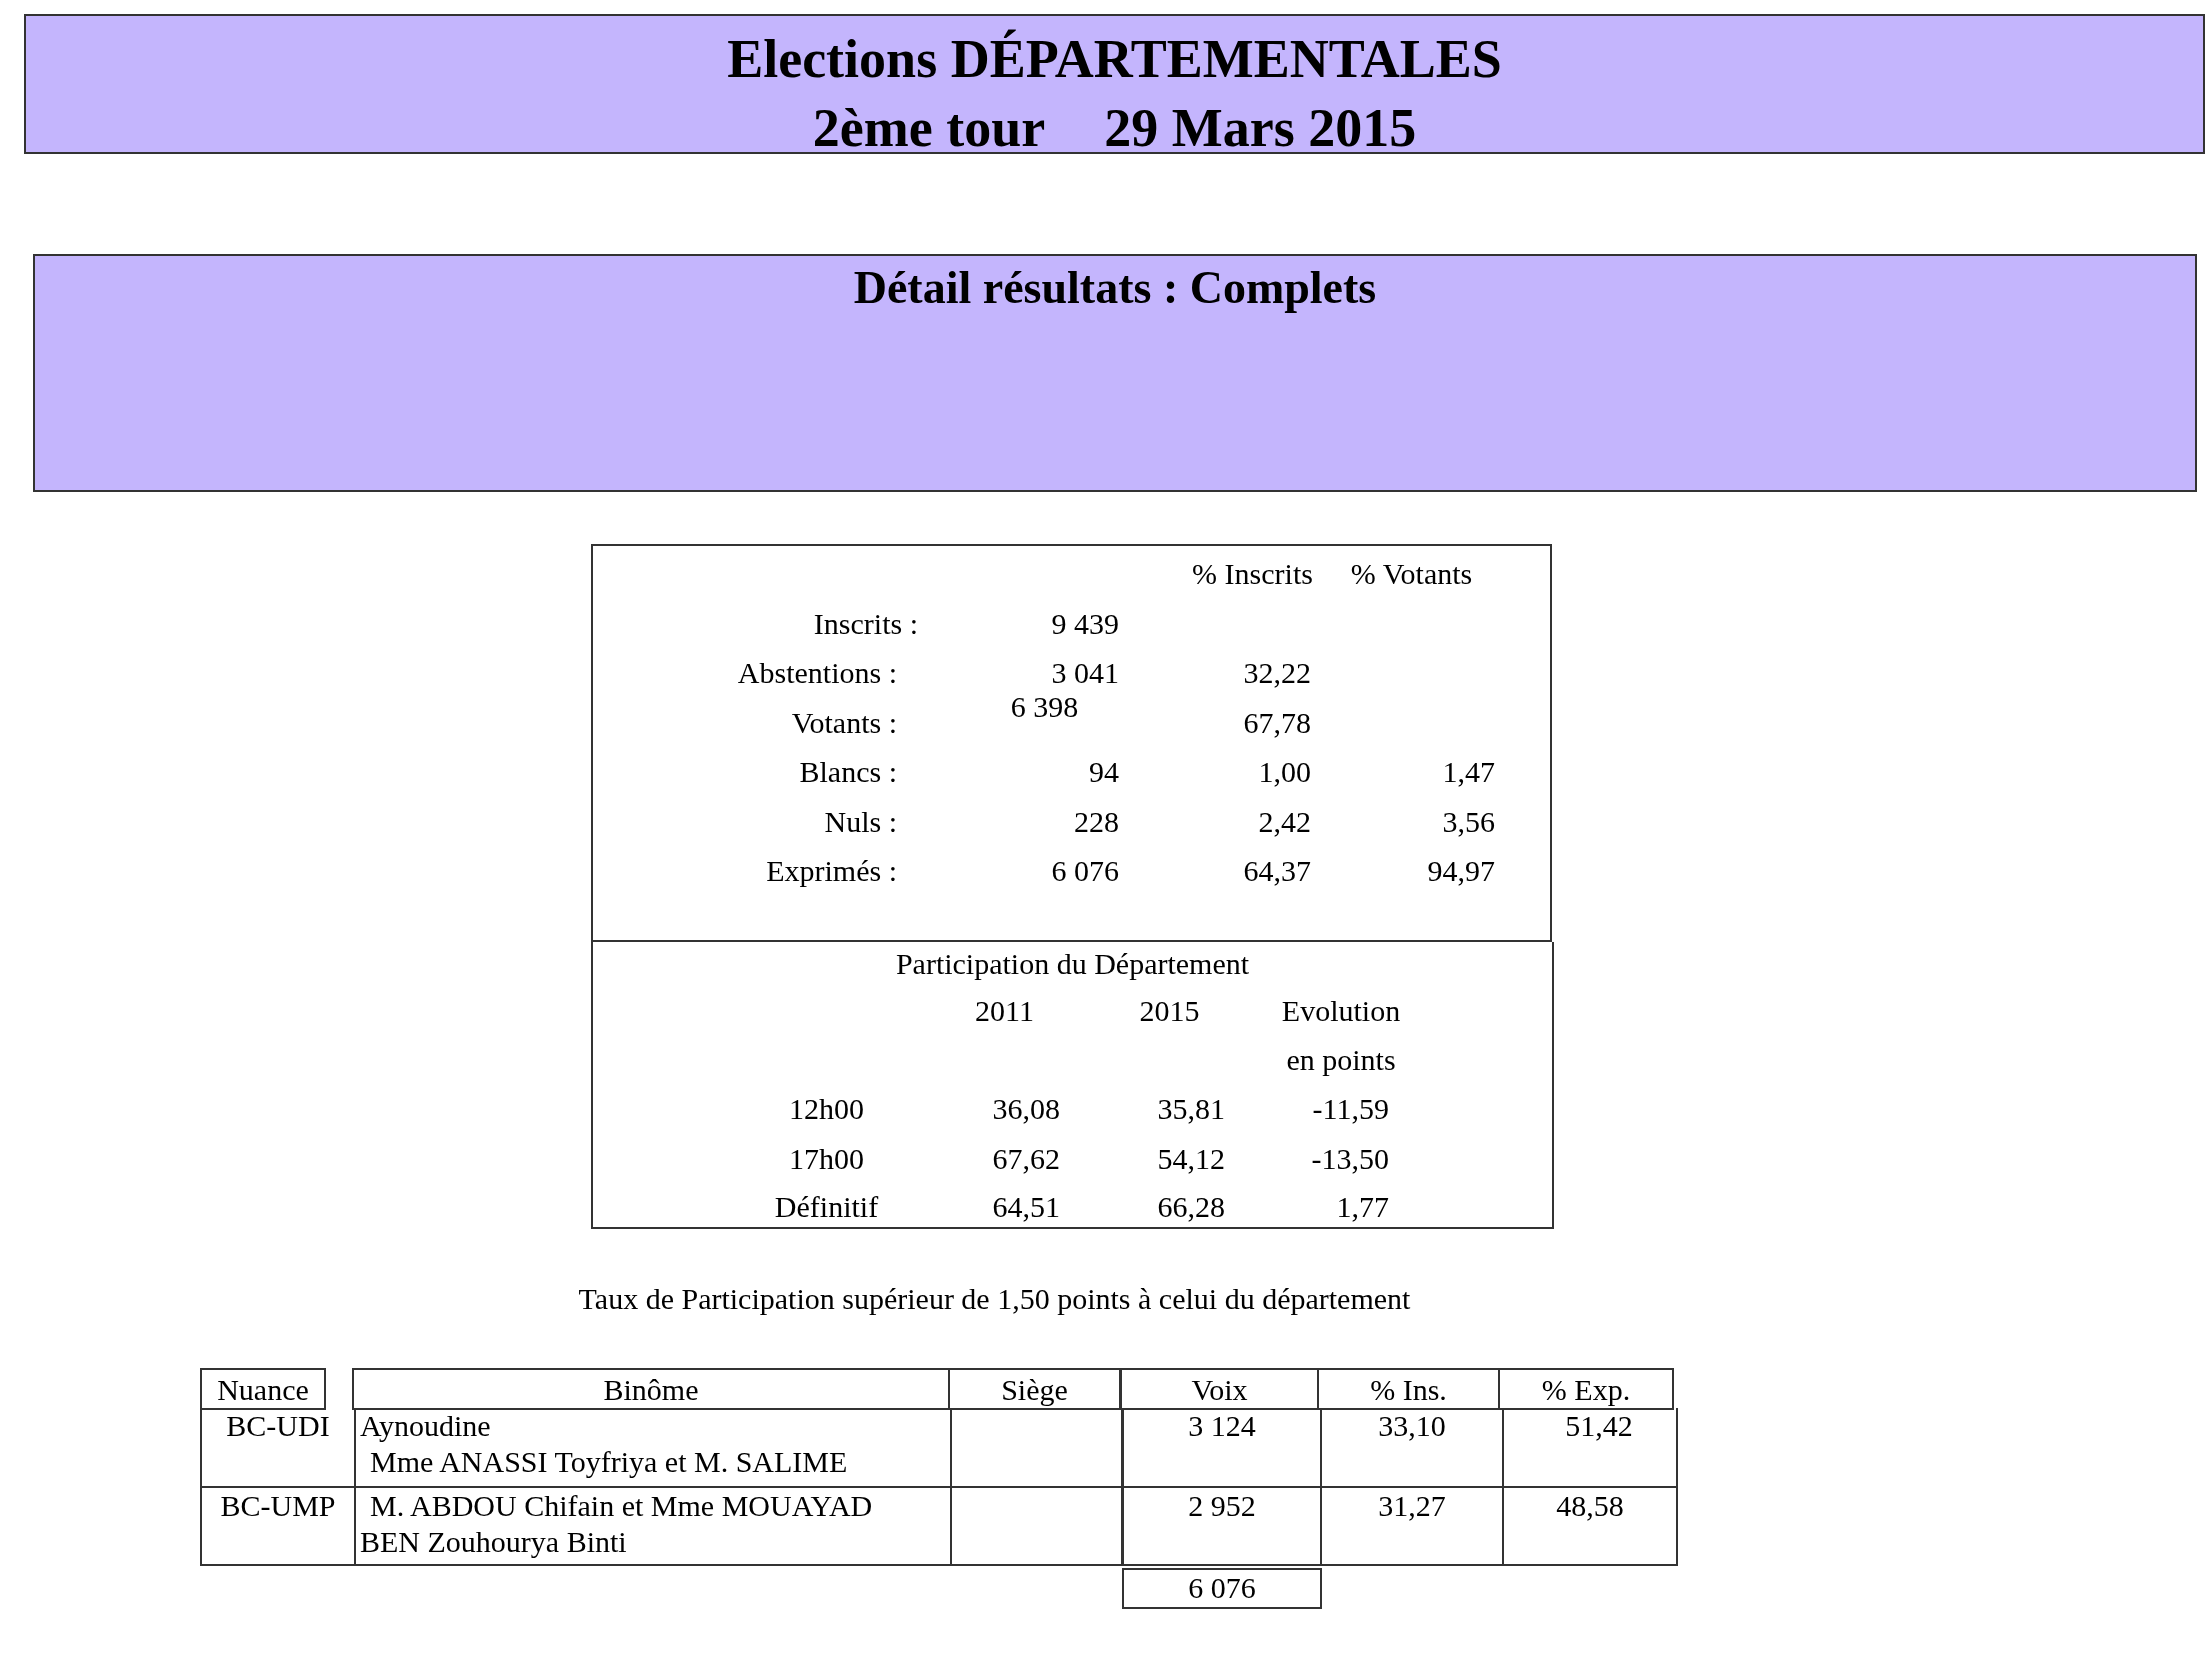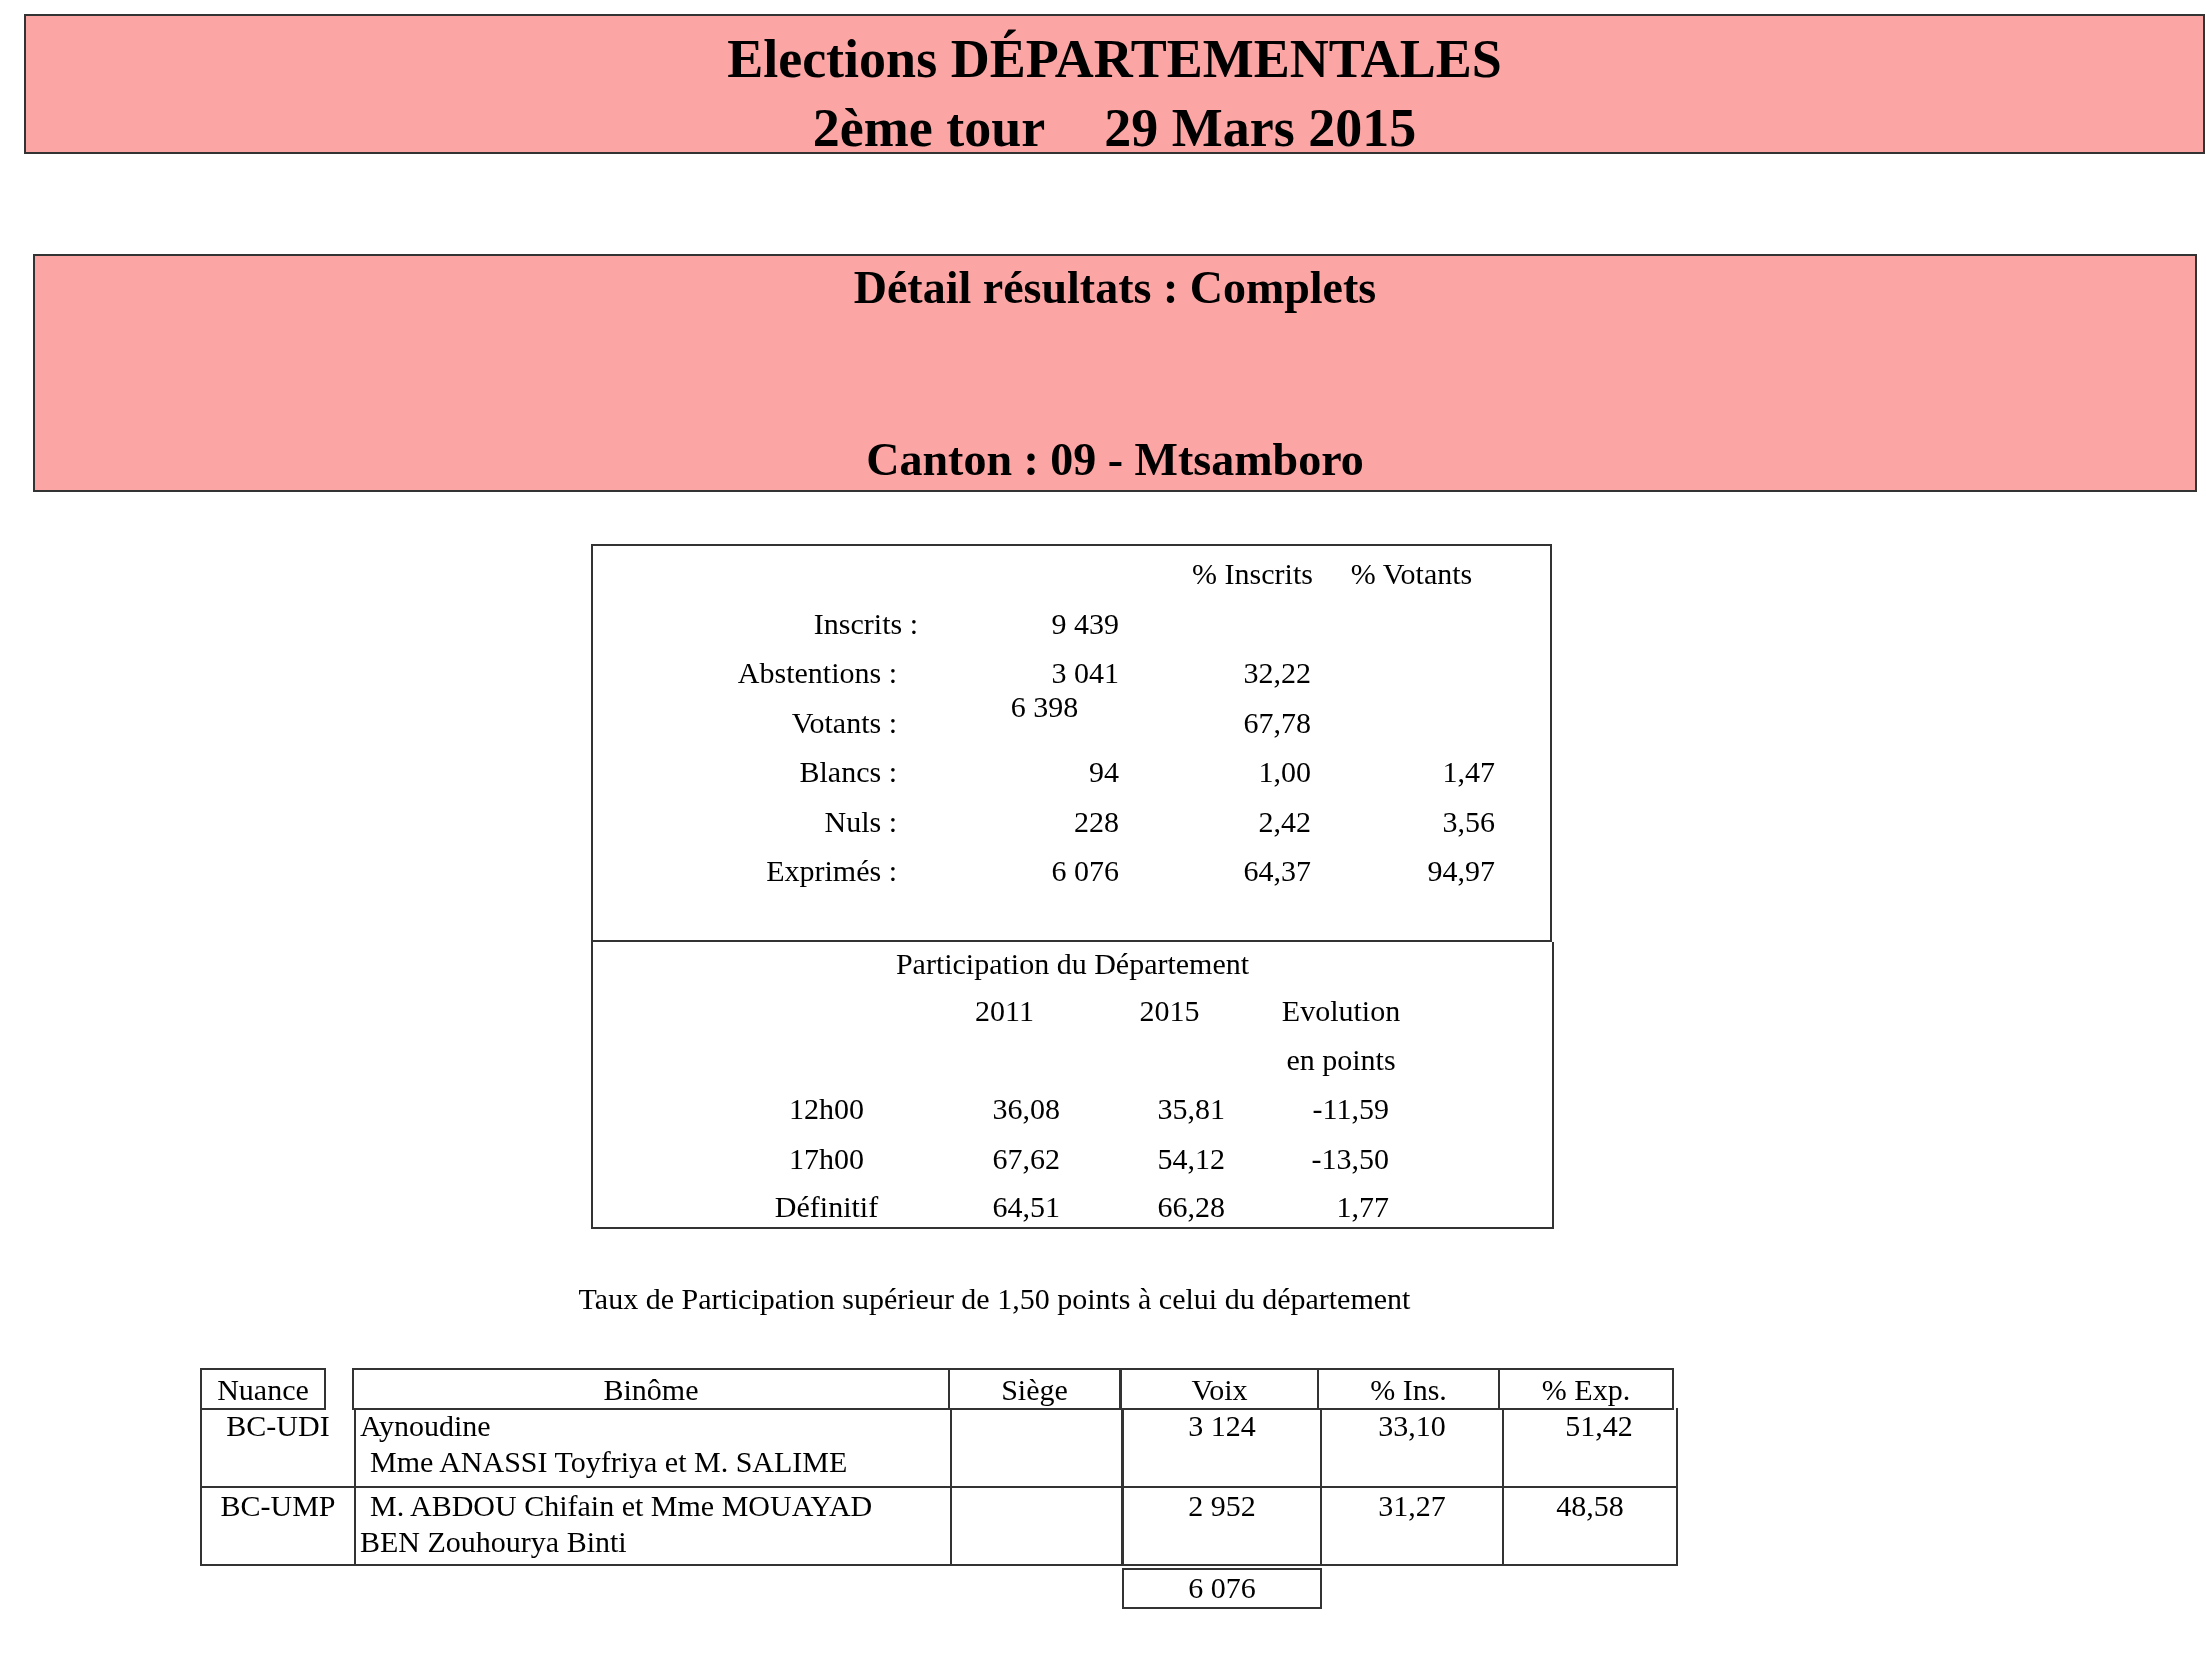--- a/index.html
+++ b/index.html
@@ -1,39 +1,38 @@
 <!DOCTYPE html>
 <html><head>
 <meta charset="utf-8">
 <style>
   html, body { margin:0; padding:0; background:#ffffff; }
   body { width:2207px; height:1661px; position:relative; overflow:hidden;
          font-family:"Liberation Serif", "DejaVu Serif", serif; color:#000; }
   .abs { position:absolute; }
-  .box { position:absolute; border:2px solid #333; box-sizing:border-box; background:#fca5a5; }
+  .box { position:absolute; border:2px solid #333; box-sizing:border-box; background:#c4b5fd; }
   .title-line { position:absolute; left:0; right:0; text-align:center; font-weight:bold; font-size:54px; line-height:59px; }
   .sub-line { position:absolute; left:0; right:0; text-align:center; font-weight:bold; font-size:46px; line-height:51px; }
   .txt { position:absolute; font-size:30px; line-height:36px; white-space:nowrap; }
   .r { text-align:right; }
   .c { text-align:center; }
   .cell { position:absolute; box-sizing:border-box; border:2px solid #333; font-size:30px; line-height:36px; }
 </style>
 </head>
 <body>
 
 <div class="box" style="left:24px; top:14px; width:2181px; height:140px;">
   <div class="title-line" style="top:14px;">Elections DÉPARTEMENTALES</div>
   <div class="title-line" style="top:83px;">
     <span>2ème tour</span><span style="display:inline-block;width:59px;"></span><span>29 Mars 2015</span>
   </div>
 </div>
 
 <div class="box" style="left:33px; top:254px; width:2164px; height:238px;">
   <div class="sub-line" style="top:6px;">Détail résultats : Complets</div>
-  <div class="sub-line" style="top:178px;">Canton : 09 - Mtsamboro</div>
 </div>
 
 <div class="abs" style="left:591px; top:544px; width:961px; height:398px; border:2px solid #333; box-sizing:border-box;"></div>
 <div class="txt c" style="left:1178px; top:556px; width:149px;">% Inscrits</div>
 <div class="txt c" style="left:1337px; top:556px; width:149px;">% Votants</div>
 
 <div>
   <div class="txt r" style="left:624px; top:606px; width:294px;">Inscrits :</div>
   <div class="txt r" style="left:970px; top:606px; width:149px;">9 439</div>
 </div>

